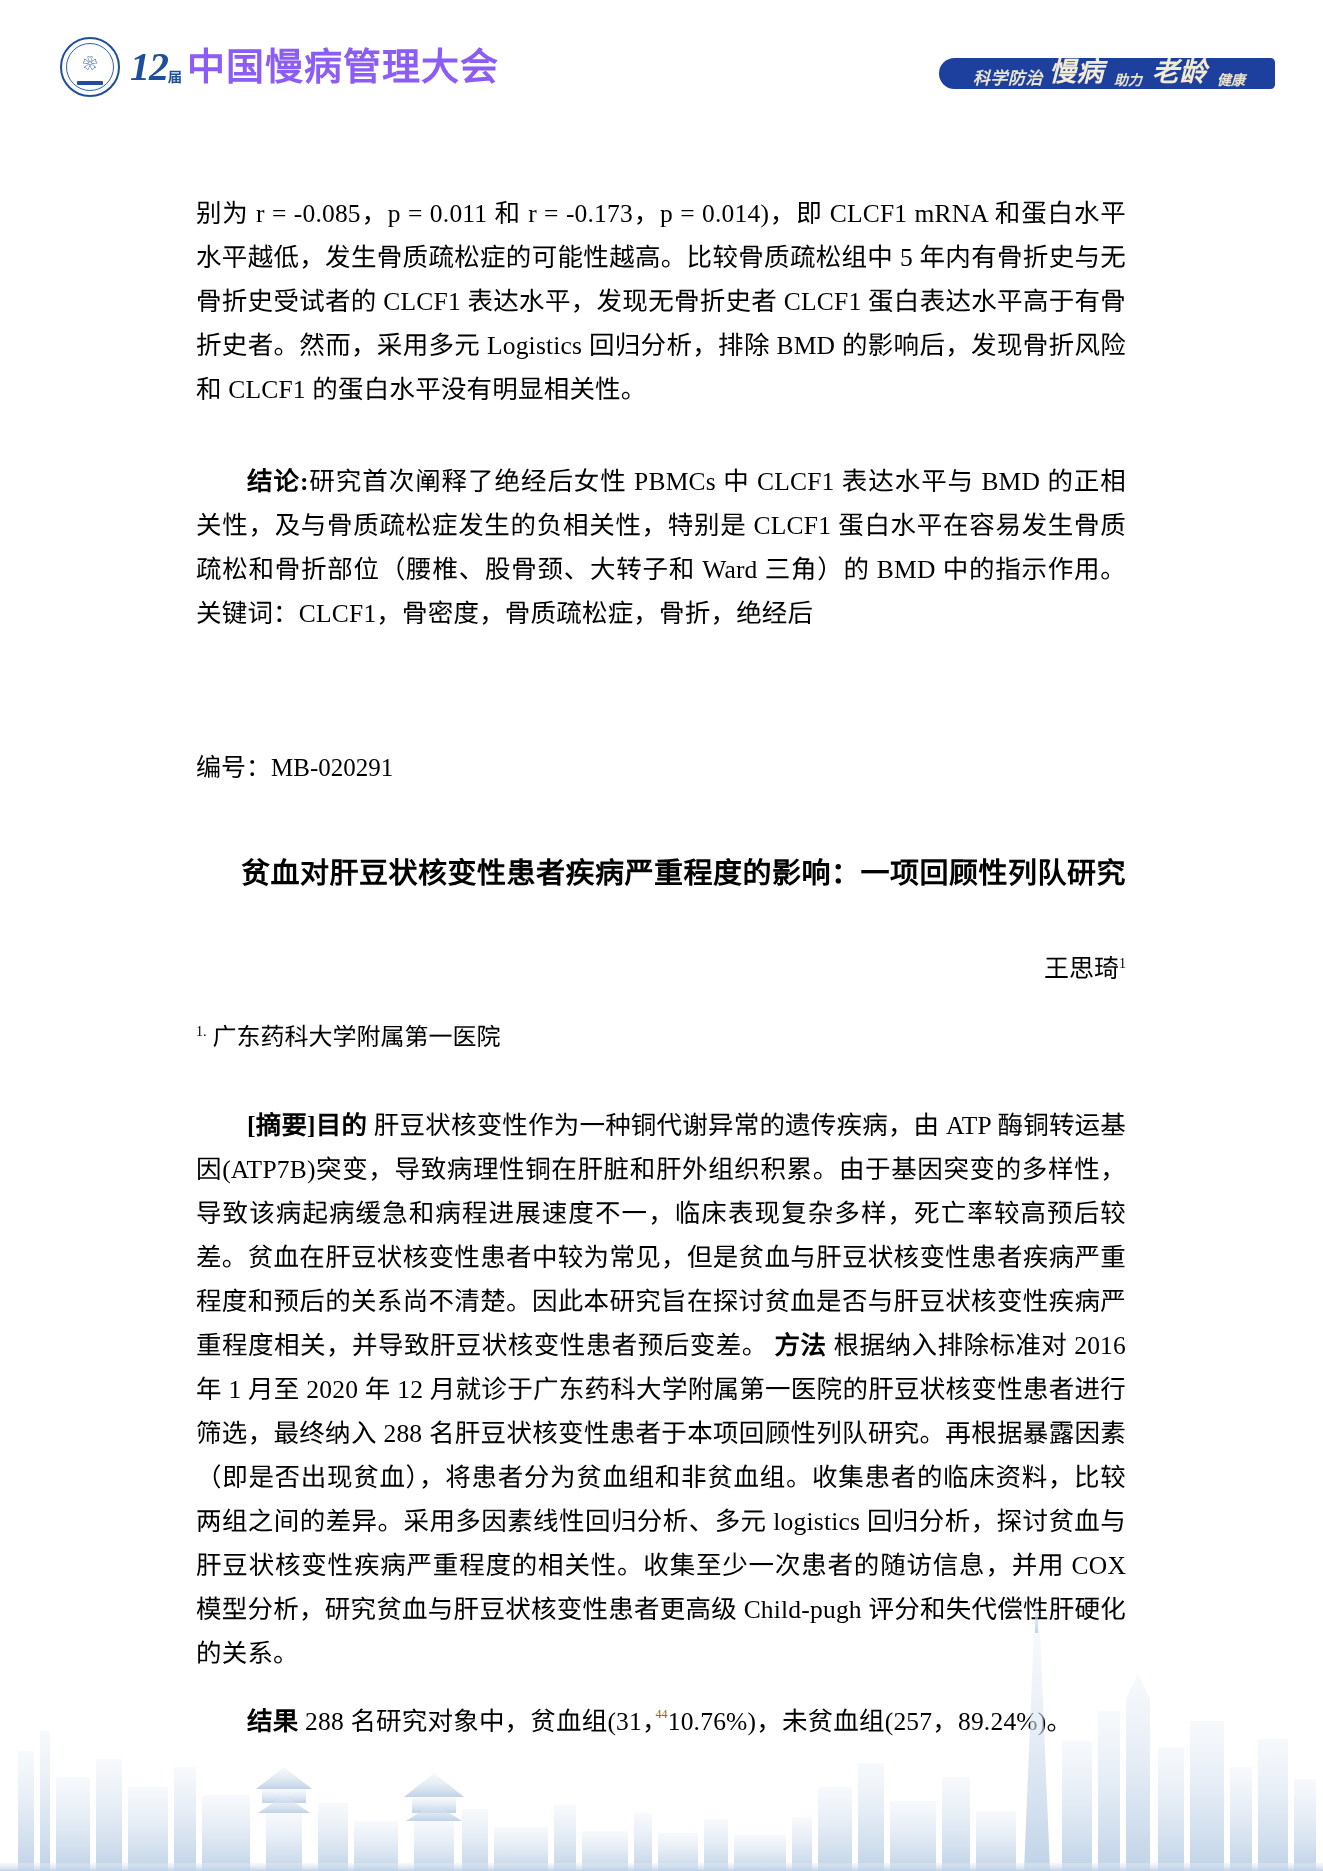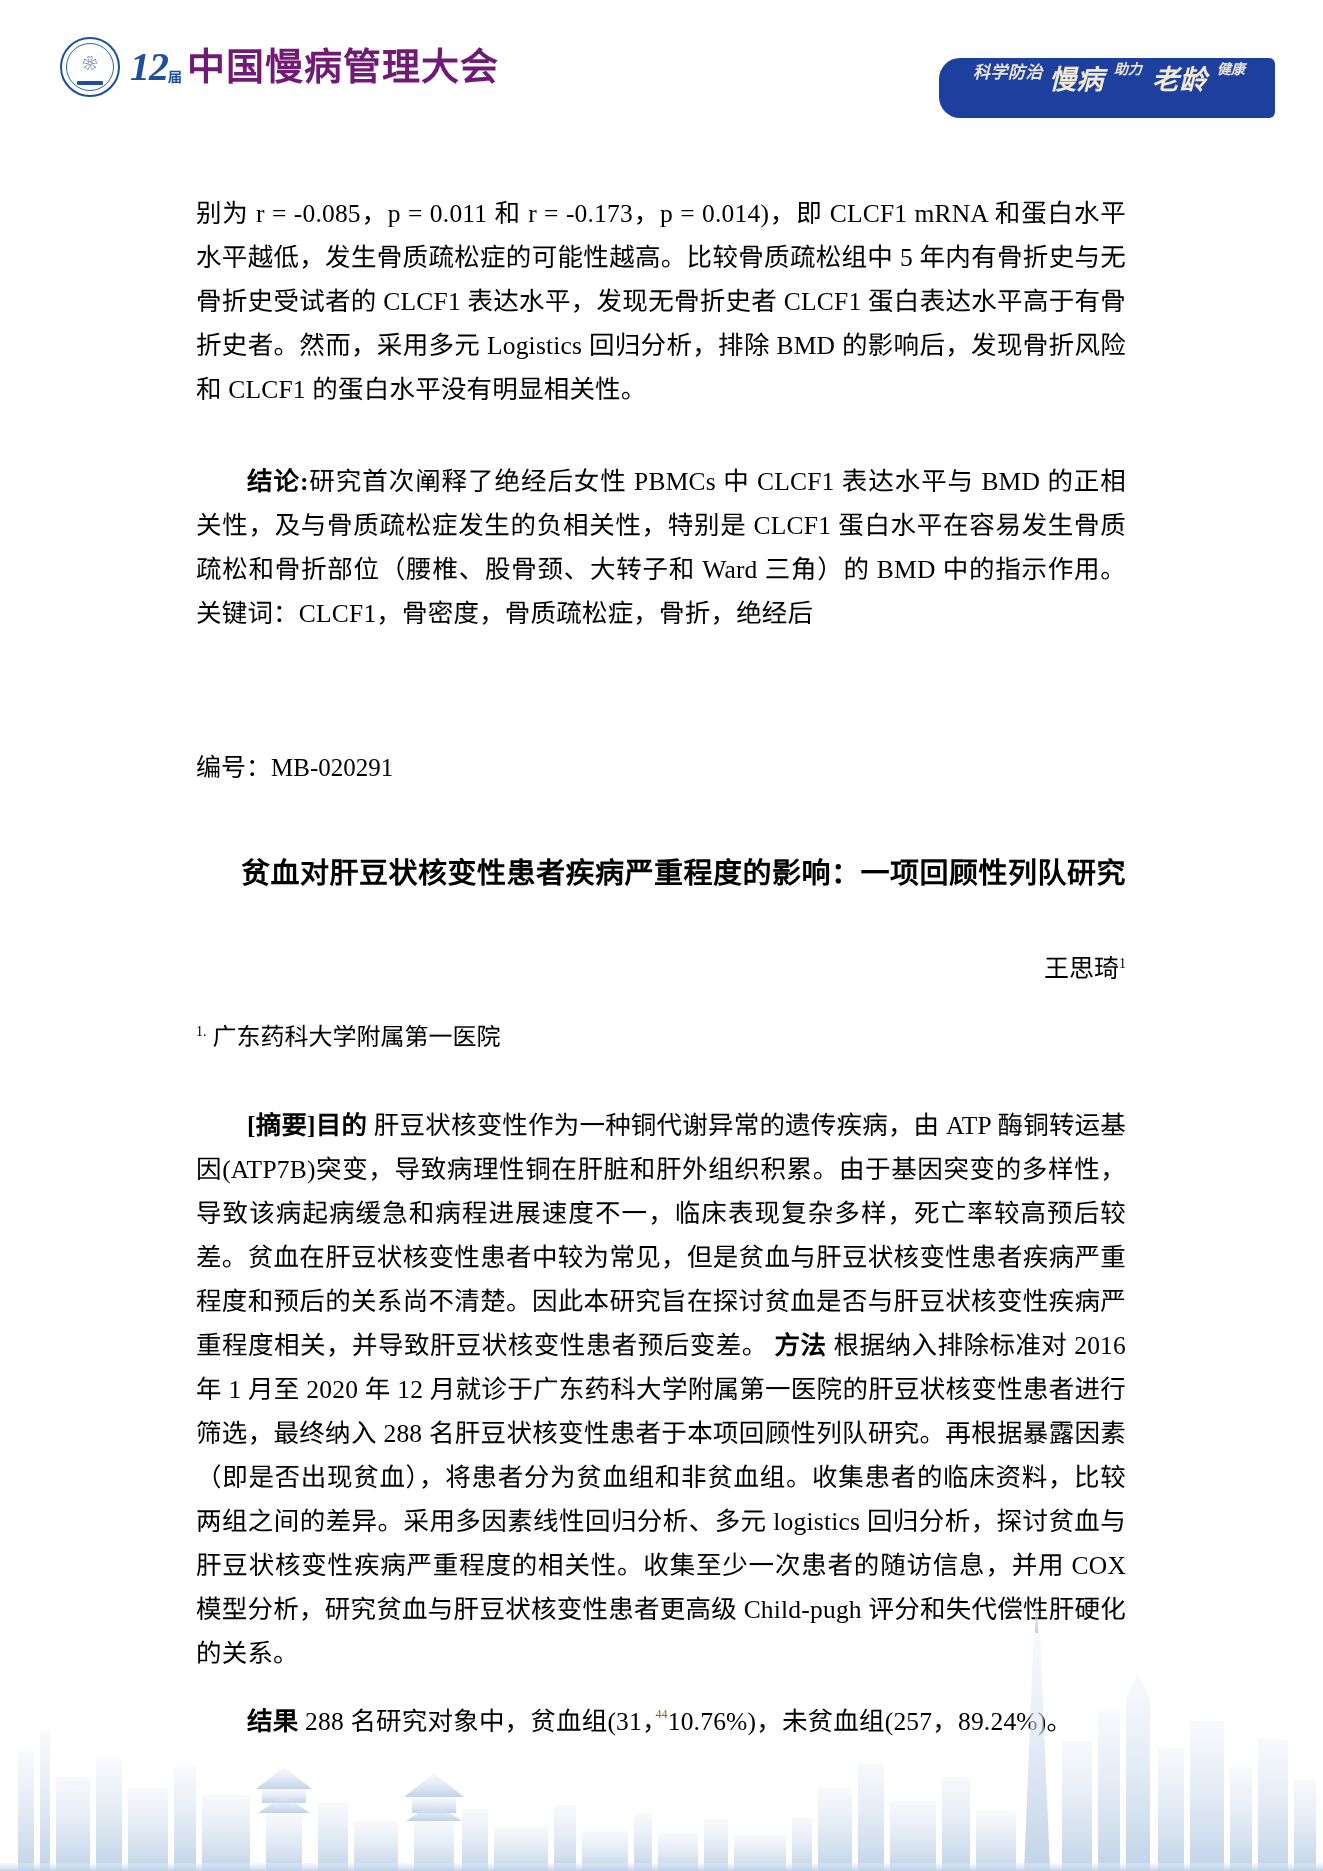--- a/index.html
+++ b/index.html
@@ -87,35 +87,35 @@
   }
   .brand-edition sub {
     font-size: 14px;
     font-style: normal;
     vertical-align: -2px;
   }
   .brand-name {
     font-family: "DejaVu Sans", "Liberation Sans", sans-serif;
     font-weight: bold;
     font-size: 38px;
-    color: #701a75;
+    color: #8b5cf6;
     margin-left: 6px;
     letter-spacing: 1px;
     line-height: 1;
   }
   .header-ribbon {
     position: absolute;
     right: 48px;
     top: 58px;
-    height: 60px;
+    height: 31px;
     min-width: 320px;
     background: #1d3f9e;
     border-radius: 21px 6px 6px 21px;
     display: flex;
-    align-items: flex-start;
+    align-items: flex-end;
     justify-content: center;
     padding: 0 26px 0 34px;
     box-sizing: border-box;
     overflow: hidden;
   }
   .ribbon-small {
     font-family: "DejaVu Sans", "Liberation Sans", sans-serif;
     font-style: italic;
     font-weight: bold;
     font-size: 17px;

